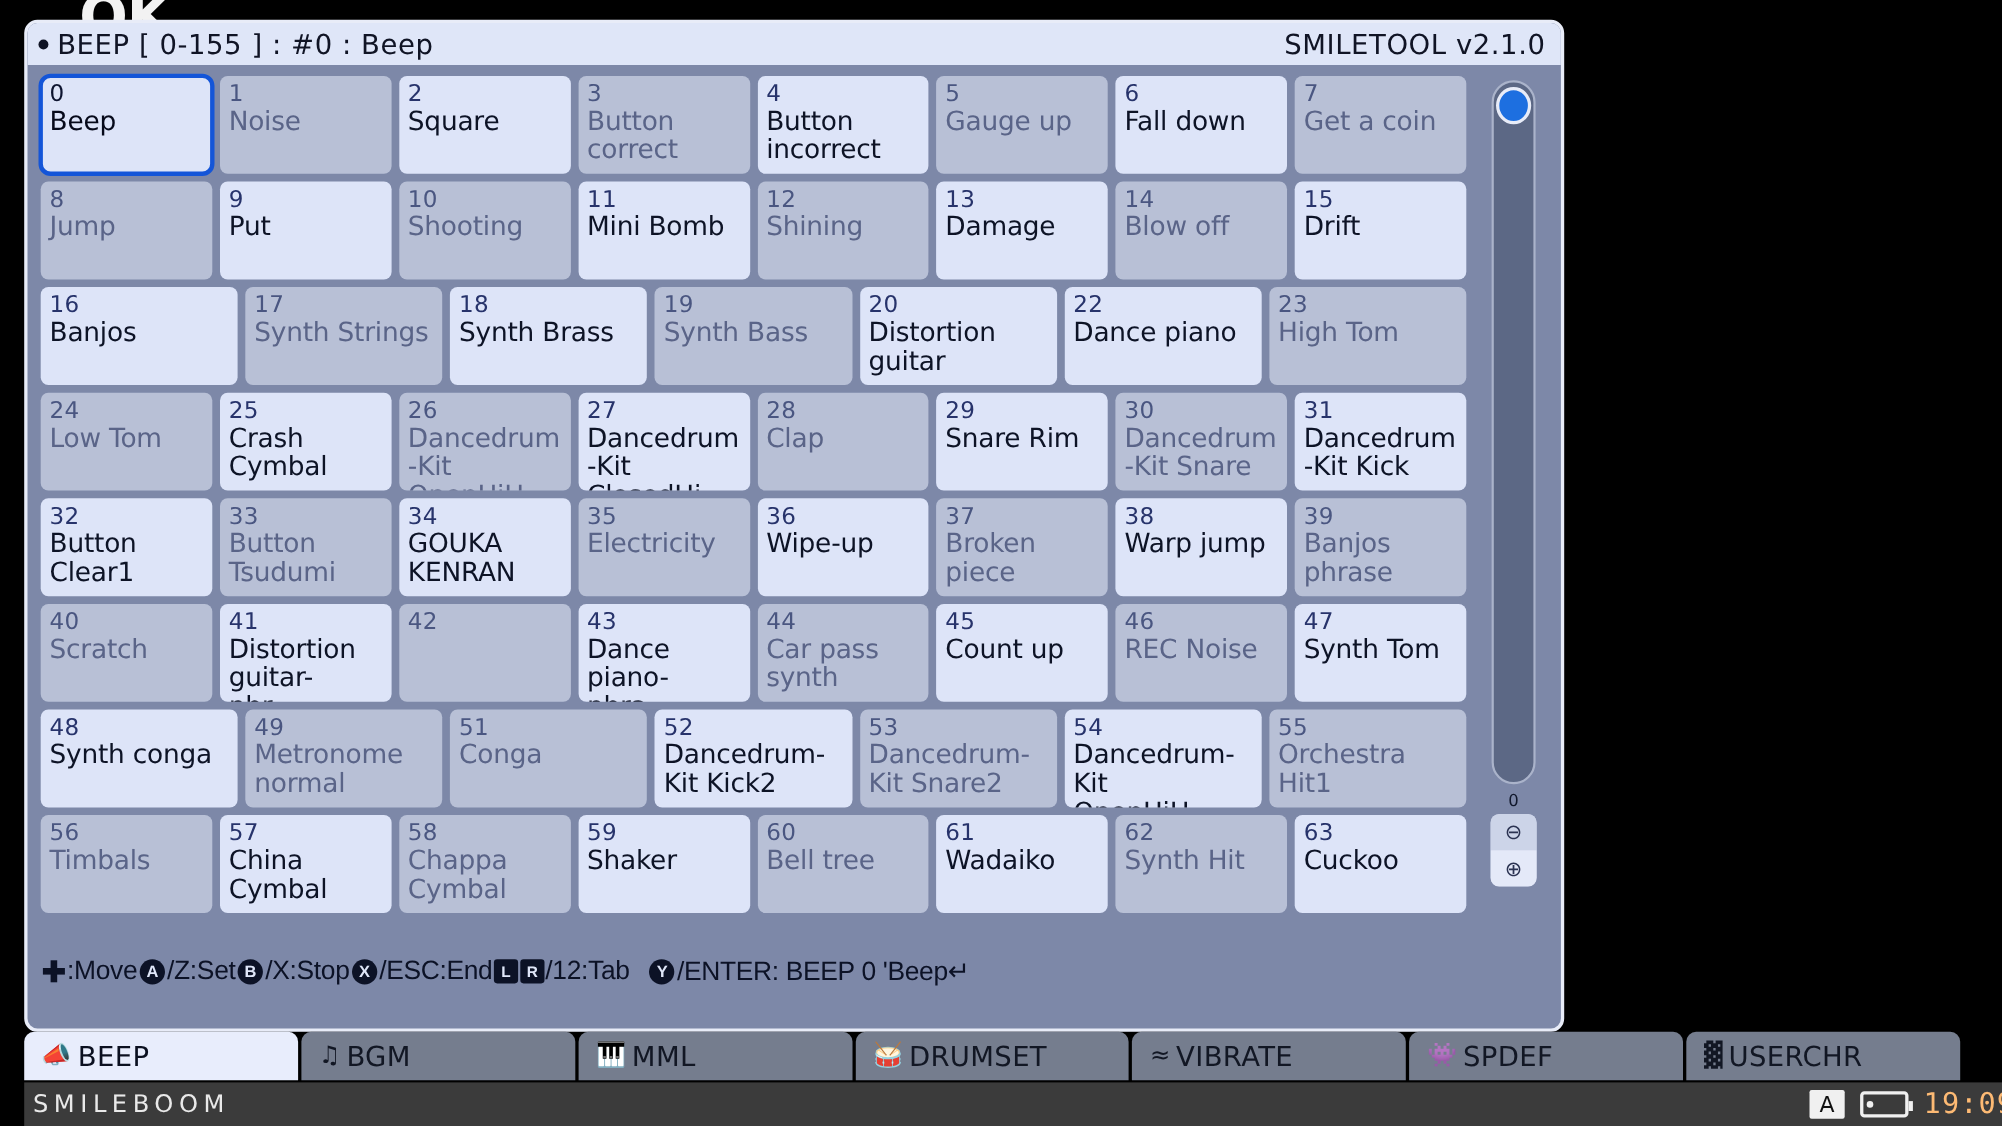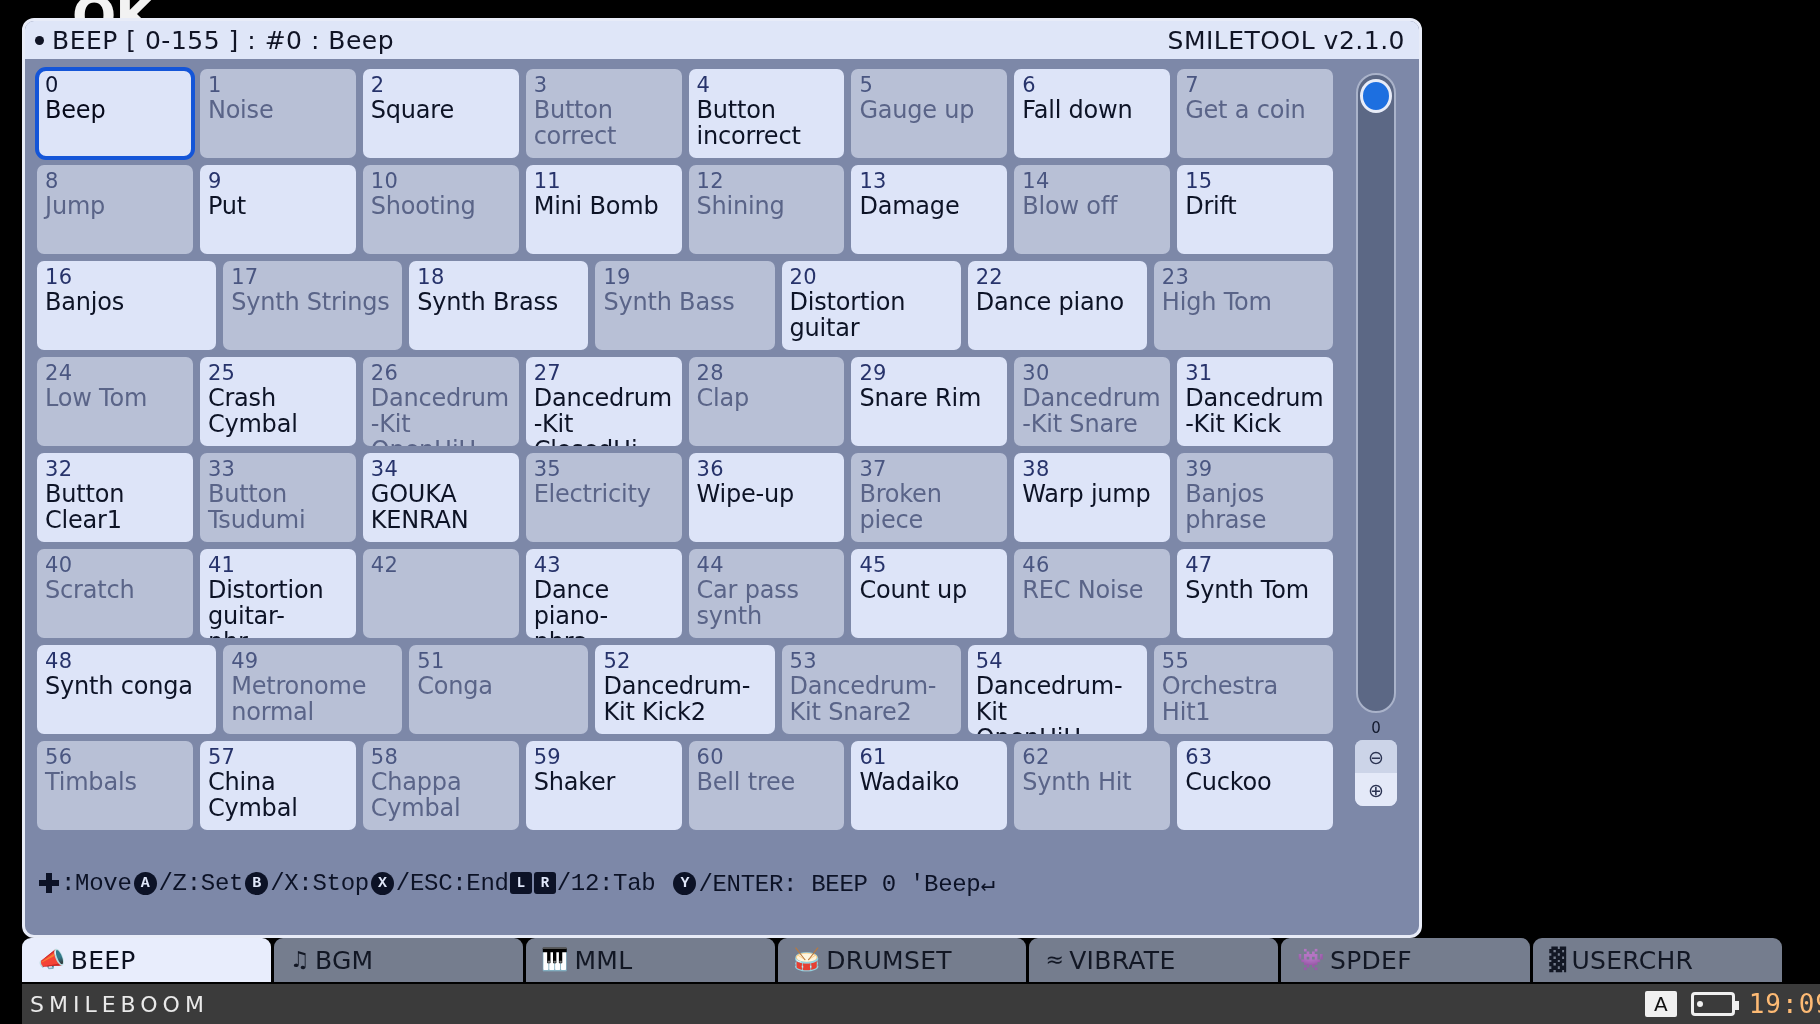--- a/index.html
+++ b/index.html
@@ -183,21 +183,21 @@
   }
   .step-btn.minus { background: #ccd4e8; }
   .step-btn.plus  { background: #e4e9f8; }
 
   
   .helpbar {
     margin: 4px 0 0 14px;
     height: 40px;
     display: flex;
     align-items: center;
-    font-family: Liberation Mono, monospace;
+    font-family: Liberation Sans, sans-serif;
     font-size: 24px;
     color: #0c1226;
     letter-spacing: -0.3px;
     white-space: nowrap;
     text-align: center;
   }
   .hb-seg { display: inline-flex; align-items: center; }
   .glyph-dpad {
     display: inline-block;
     width: 20px; height: 20px;

